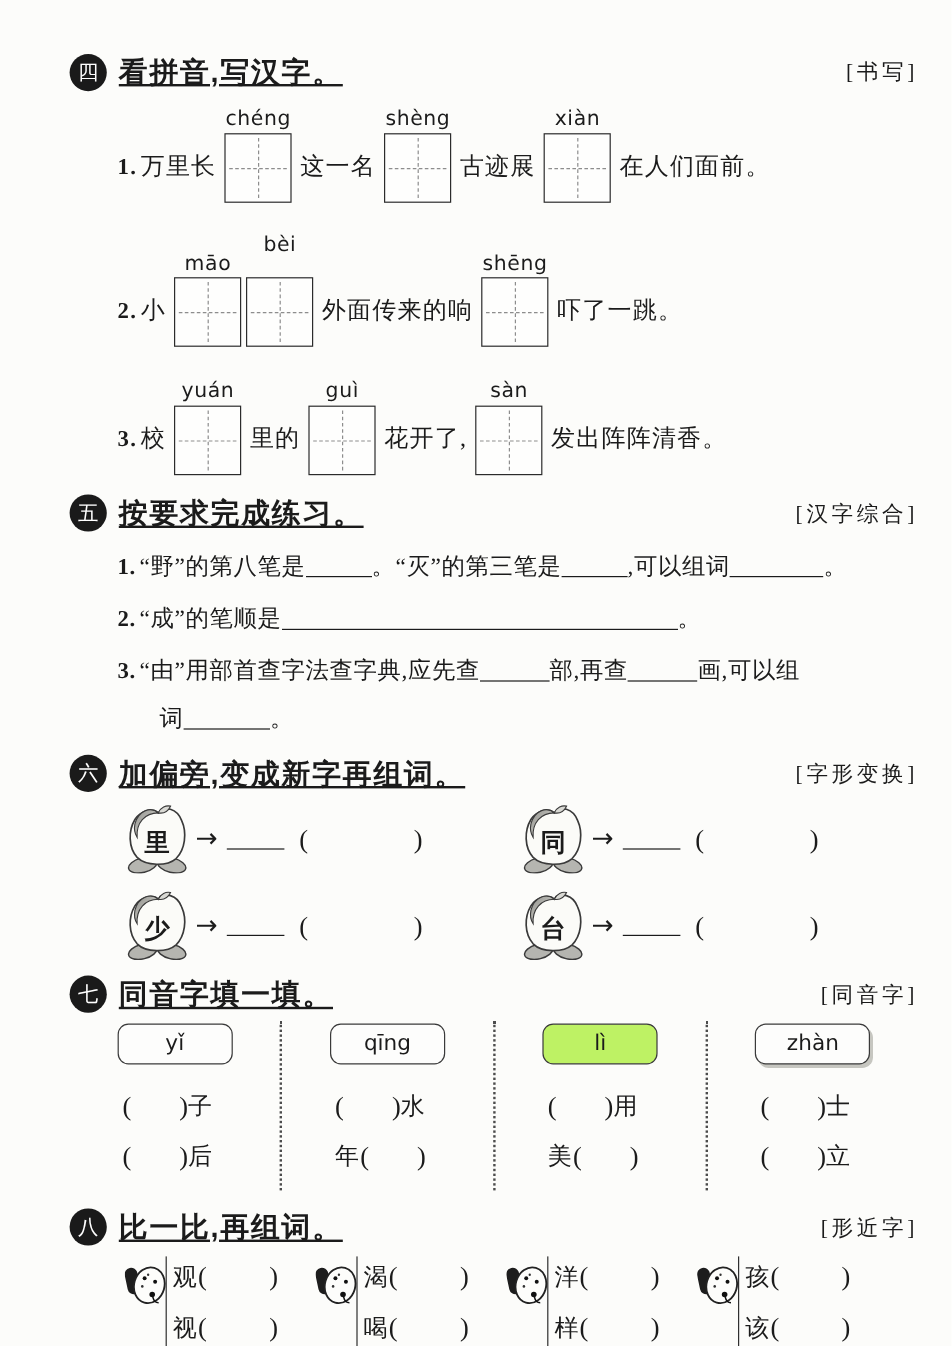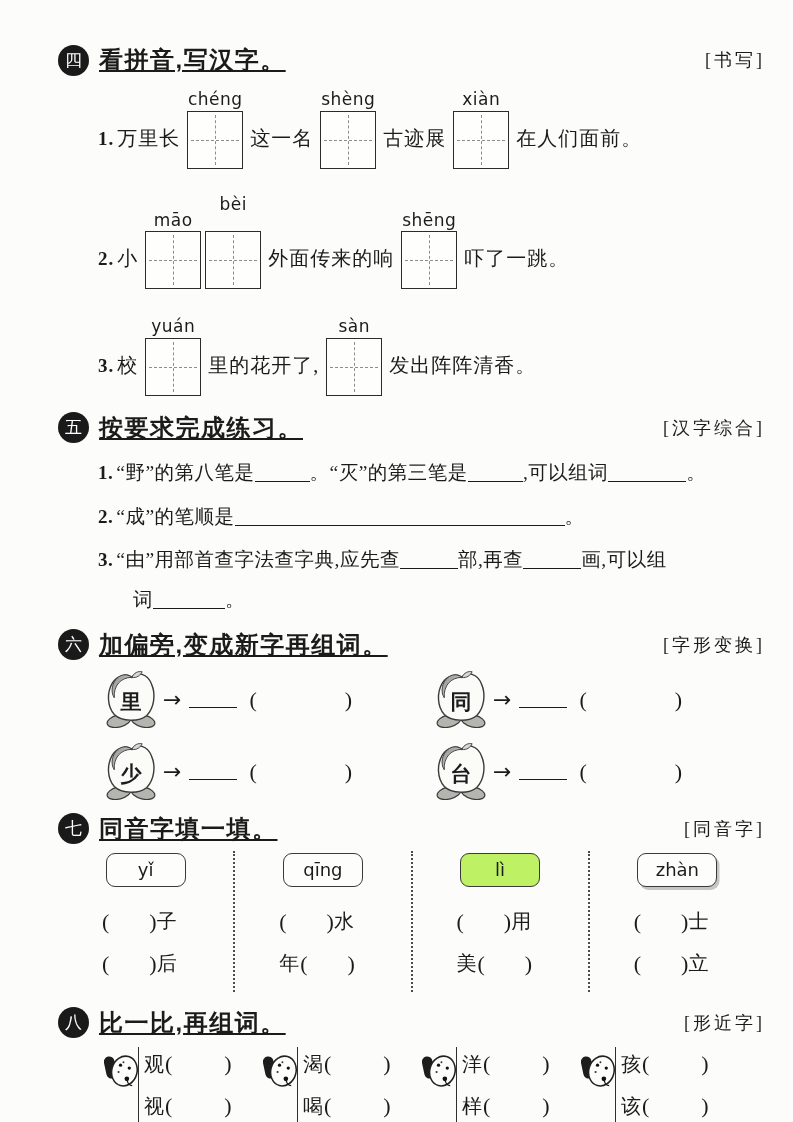--- a/index.html
+++ b/index.html
@@ -60,21 +60,21 @@
   }
   .pz-arrow { font-size:22px; margin:0 8px 0 6px; font-family:"DejaVu Sans", sans-serif; }
   .pz-blank { width:48px; margin-right:12px; }
   .paren { font-size:22px; }
   .pgap { display:inline-block; width:88px; height:26px; }
   
   .hmz { display:flex; margin-top:6px; }
   .hmz .col { flex:1 1 0; padding-top:2px; }
   .hmz .col.div { border-left:2px dotted #4c4c4c; }
   .pill {
-    width:80px; height:34px; margin:0 auto 21px auto;
+    width:96px; height:34px; margin:0 auto 21px auto;
     border:1.8px solid #3a3a3a; border-radius:9px;
     display:flex; align-items:center; justify-content:center;
     font-family:"DejaVu Sans", sans-serif; font-size:18px;
     background:#fdfdfc;
   }
   .pill.grey { background:#bef264; }
   .pill.shadow { box-shadow:2.5px 3px 0 #c6c6c0; }
   .h-row { display:flex; align-items:center; padding-left:44px; margin-bottom:14px; font-size:21px; height:28px; }
   .g7 { display:inline-block; width:40px; height:24px; }
   
@@ -166,20 +166,27 @@
   <div class="py-row mt28">
     <span class="txt zh"><span class="qnum">3.</span><span>校</span></span>
     <span class="box-group">
       <span class="pinyin">yuán</span>
       <span class="write-box">
           <i class="vl"></i>
           <i class="hl"></i>
         </span>
     </span>
     <span class="txt zh">里的</span>
+    <span class="box-group">
+      <span class="pinyin">guì</span>
+      <span class="write-box">
+          <i class="vl"></i>
+          <i class="hl"></i>
+        </span>
+    </span>
     <span class="txt zh">花开了,</span>
     <span class="box-group">
       <span class="pinyin">sàn</span>
       <span class="write-box">
           <i class="vl"></i>
           <i class="hl"></i>
         </span>
     </span>
     <span class="txt zh">发出阵阵清香。</span>
   </div>

